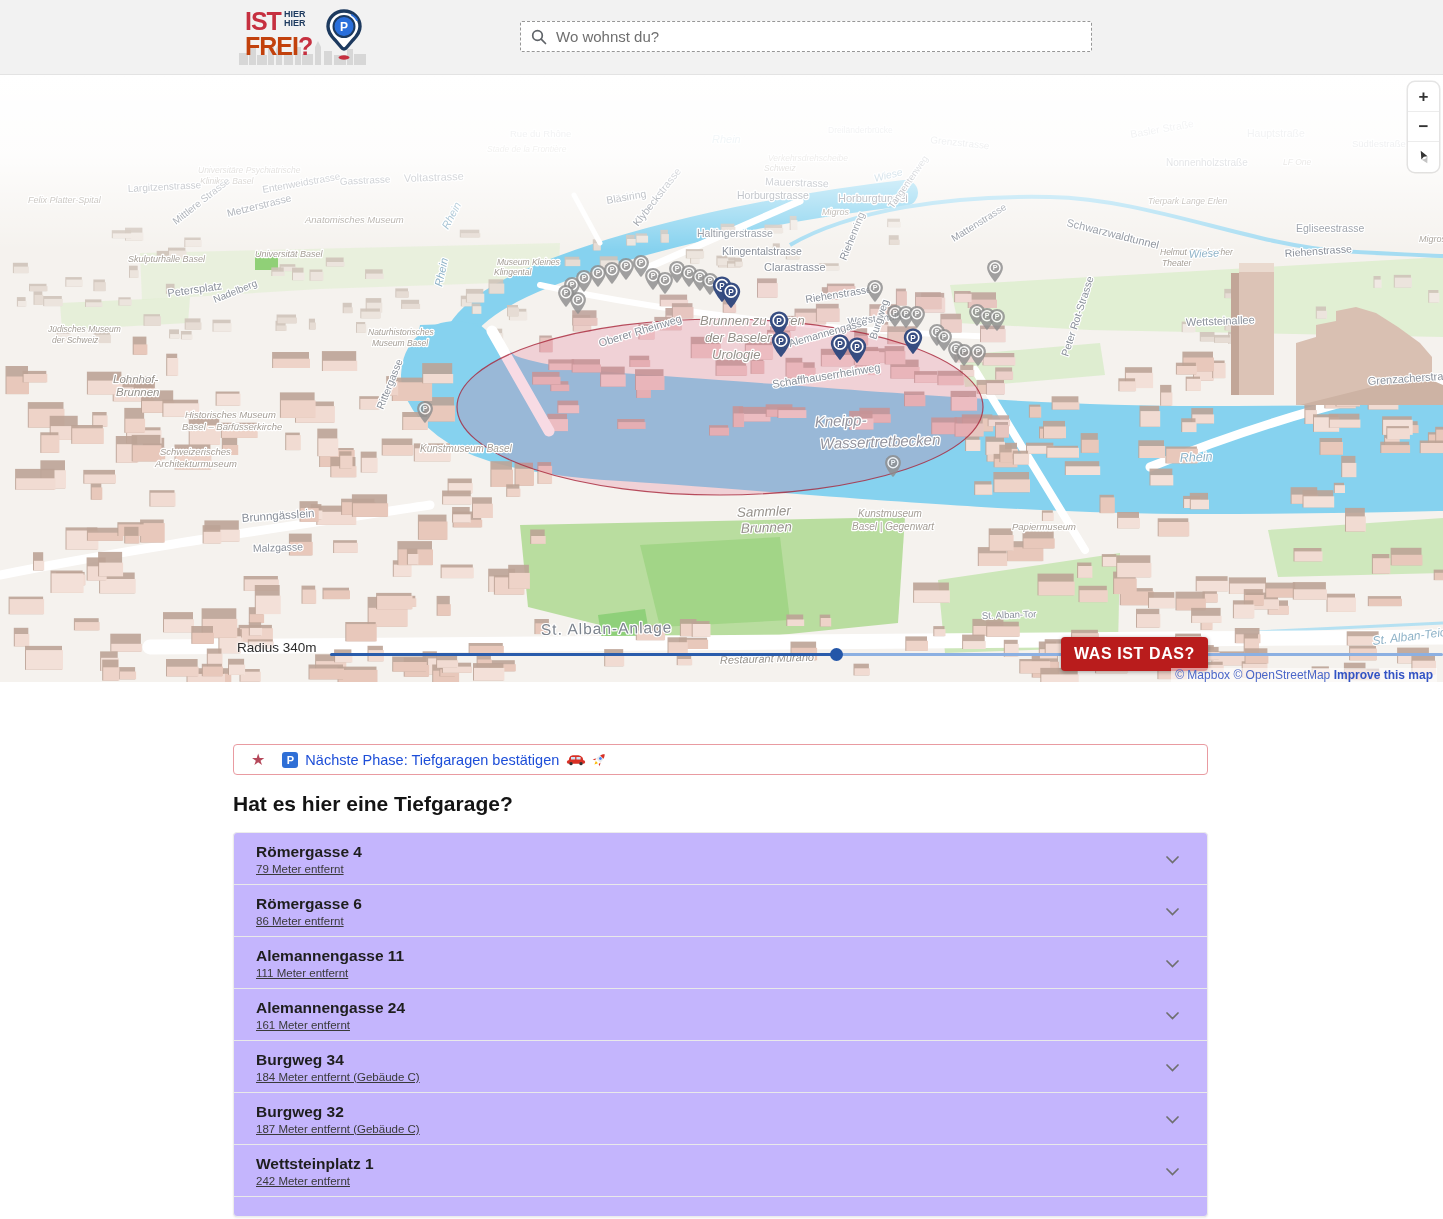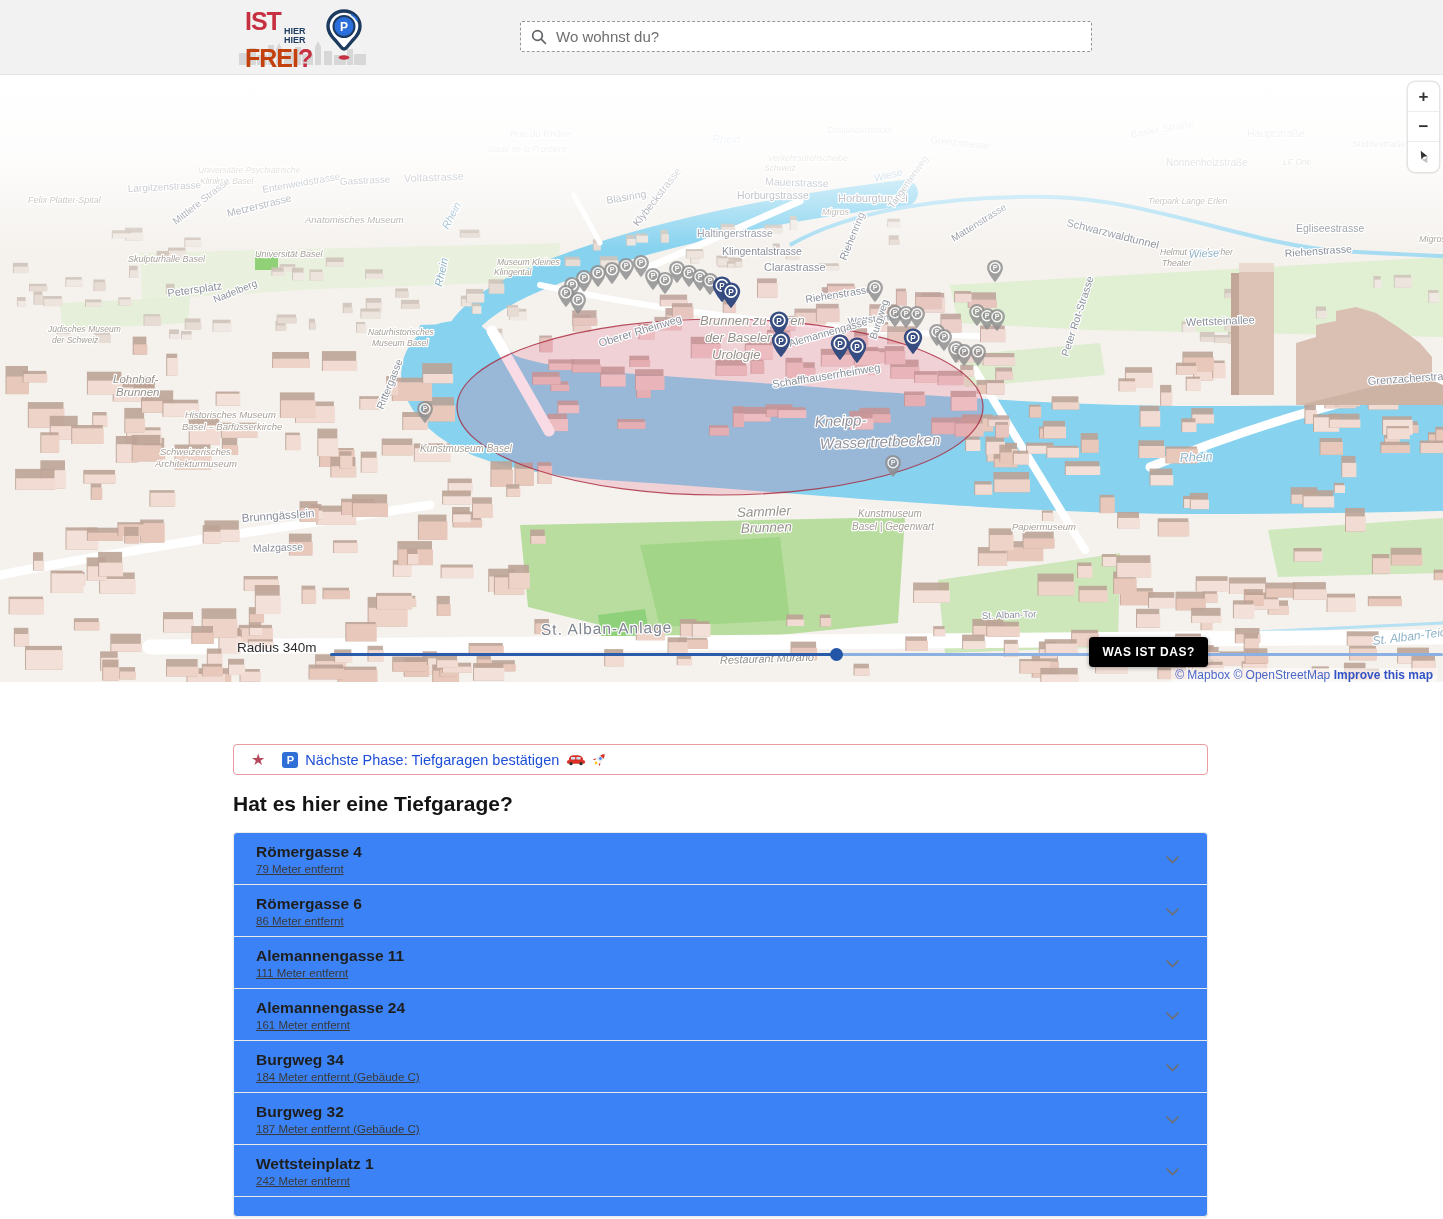--- a/index.html
+++ b/index.html
@@ -7,21 +7,21 @@
               font-family:"Liberation Sans", sans-serif; }
 
   
   .header { position:relative; width:1443px; height:75px; background:#f2f2f2;
             border-bottom:1px solid #e3e3e3; }
   .logo { position:absolute; left:245px; top:9px; width:118px; height:60px; }
   .logo .skyline { position:absolute; left:-6px; bottom:4px; opacity:.55; }
   .lg-top { position:relative; display:flex; align-items:flex-start; gap:3px; }
   .lg-ist { font-size:25px; font-weight:900; letter-spacing:-1px; color:#c63040; line-height:24px;}
   .lg-stack { display:flex; flex-direction:column; font-size:9px; font-weight:800;
-              color:#1d3a5f; line-height:9px; margin-top:18px; letter-spacing:0;align-items:flex-end;}
+              color:#1d3a5f; line-height:9px; margin-top:1px; letter-spacing:0;align-items:flex-end;}
   .lg-bottom { position:relative; display:flex; }
   .lg-frei { font-size:25px; font-weight:900; letter-spacing:-1px; color:#c2410c; line-height:26px;}
   .lg-q { font-size:25px; font-weight:900; color:#c63040; line-height:26px;}
   .logo .pinsvg { position:absolute; right:-4px; top:-2px; }
 
   .searchbox { position:absolute; left:520px; top:21px; width:572px; height:31px;
                background:#fff; border:1px dashed #979797; border-radius:2px;
                display:flex; align-items:center; padding:0 10px; }
   .searchbox svg { flex:0 0 auto; margin-right:9px; }
   .searchbox input { border:none; outline:none; flex:1; font-size:15px;
@@ -40,44 +40,44 @@
 
   .radius-label { position:absolute; left:237px; top:565px; font-size:13.5px; color:#2d2d2d;
                   text-shadow:0 0 2px #fff,0 0 3px #fff,0 0 4px #fff; }
   .slider-track-filled { position:absolute; left:330px; top:578px; width:507px; height:3px;
                          background:#2a5cab; border-radius:2px; }
   .slider-track-rest { position:absolute; left:837px; top:578px; width:606px; height:3px;
                        background:#8cb0e2; border-radius:2px; }
   .slider-thumb { position:absolute; left:830px; top:573px; width:13px; height:13px;
                   border-radius:50%; background:#2456a8; cursor:pointer; }
 
-  .cta-btn { position:absolute; top:562px; right:235px; background:#000000; color:#fff;
+  .cta-btn { position:absolute; top:562px; right:235px; background:#b91c1c; color:#fff;
              border:none; border-radius:4px; font-family:"Liberation Sans",sans-serif;
-             font-size:12px; font-weight:700; letter-spacing:.6px; padding:8px 13px;
+             font-size:16px; font-weight:700; letter-spacing:.6px; padding:8px 13px;
              box-shadow:0 1px 4px rgba(0,0,0,.35); cursor:pointer; }
 
   .attribution { position:absolute; right:6px; top:593px; font-size:12px; color:#4a66c8;
                  background:rgba(255,255,255,.55); padding:0 4px; }
   .attribution .imp { font-weight:700; color:#3353c4; cursor:pointer; }
   .attribution span { cursor:pointer; }
 
   
   .content { width:975px; margin:0 auto 0 233px; }
   .banner { margin-top:62px; height:31px; border:1px solid #e99ba1; border-radius:4px;
             display:flex; align-items:center; padding:0 17px; }
   .banner .star { color:#b5485a; font-size:16px; margin-right:17px; }
   .p-badge { display:inline-block; width:16px; height:16px; background:#2f6fd6; color:#fff;
              border-radius:3px; font-size:11px; font-weight:700; text-align:center;
              line-height:16px; margin-right:7px; }
   .banner .txt { color:#1d4ed8; font-size:14.5px; }
   .banner .emo { margin-left:7px; display:flex; align-items:center; gap:5px; }
 
   .heading { font-size:21px; font-weight:700; color:#141414; margin:17px 0 16px; }
 
-  .card { background:#3b82f6; border:1px solid #ececec; border-radius:4px;
+  .card { background:#c4b5fd; border:1px solid #ececec; border-radius:4px;
           box-shadow:0 1px 2px rgba(0,0,0,.07); }
   .row { position:relative; padding:10px 22px 9px; border-bottom:1px solid #e9e9e9; cursor:pointer; }
   .row .t { font-size:15.5px; font-weight:700; color:#1e1e1e; }
   .row .s { font-size:11.5px; color:#3a3a3a; margin-top:2px;text-decoration:underline; }
   .row .chev { position:absolute; right:28px; top:50%; transform:translateY(-50%); cursor:pointer;}
 
   
   text.lbl { paint-order:stroke; stroke:#ffffff; stroke-width:2.4px; stroke-linejoin:round;
              font-family:"Liberation Sans",sans-serif; }
   .lst  { fill:#8a909a; }

